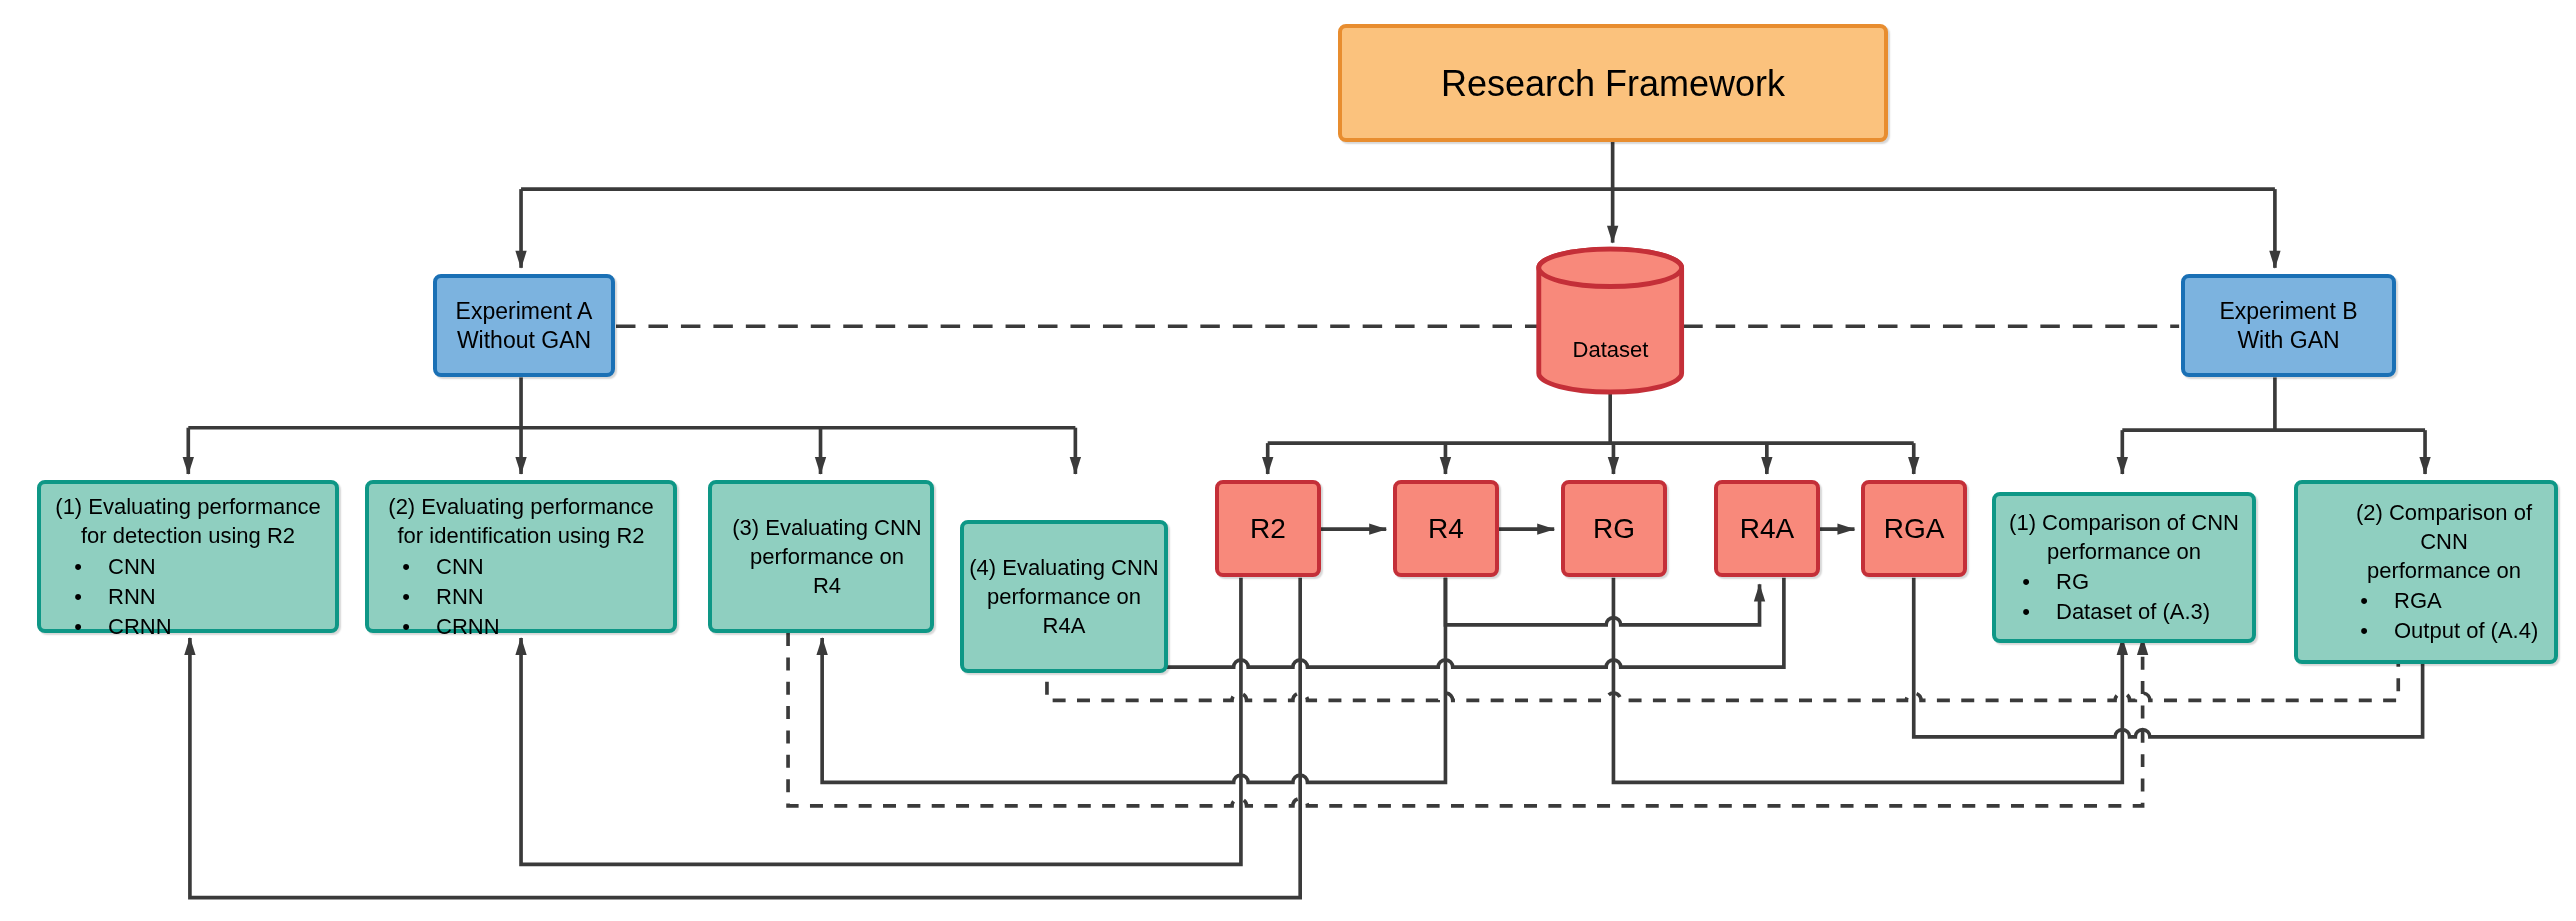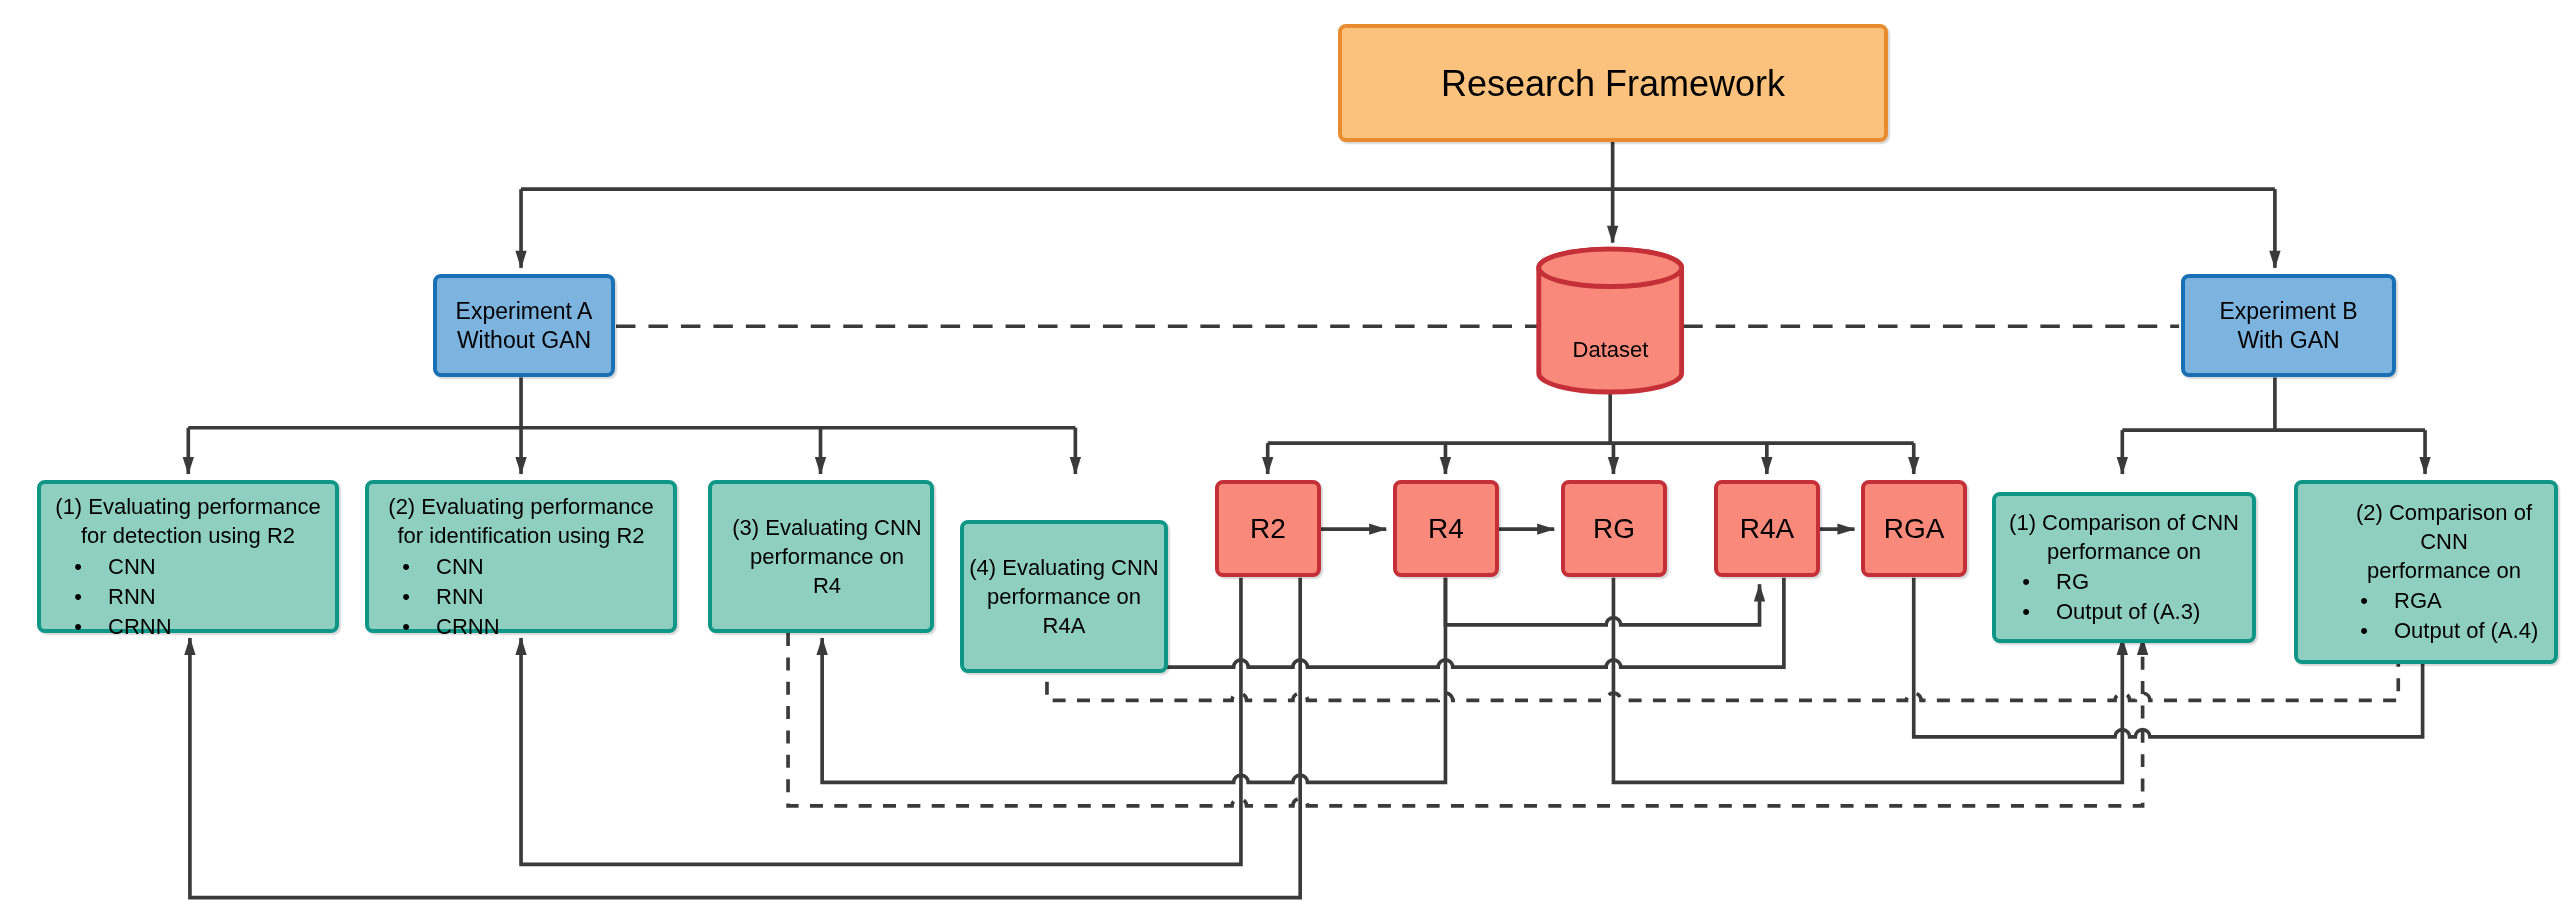--- a/index.html
+++ b/index.html
@@ -161,21 +161,21 @@
   </div>
   <div class="node red-node" style="left:1861px;top:480px;width:106px;height:97px;">
     <div class="line">RGA</div>
   </div>
 
   <div class="node teal-node" style="left:1992px;top:492px;width:264px;height:151px;">
     <div class="line">(1) Comparison of CNN</div>
     <div class="line">performance on</div>
     <ul class="bullets" style="padding-left:21px;">
       <li>RG</li>
-      <li>Output of (A.3)</li>
+      <li>Dataset of (A.3)</li>
     </ul>
   </div>
 
   <div class="node teal-node" style="left:2294px;top:480px;width:264px;height:184px;padding-left:36px;">
     <div class="line">(2) Comparison of CNN</div>
     <div class="line">performance on</div>
     <ul class="bullets" style="padding-left:21px;">
       <li>RGA</li>
       <li>Output of (A.4)</li>
     </ul>

